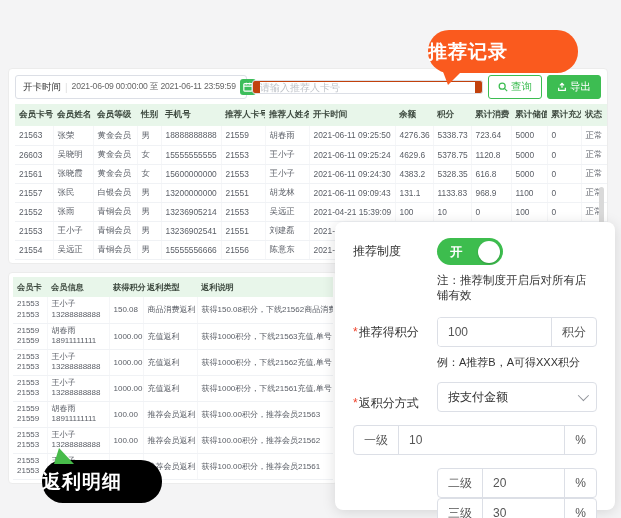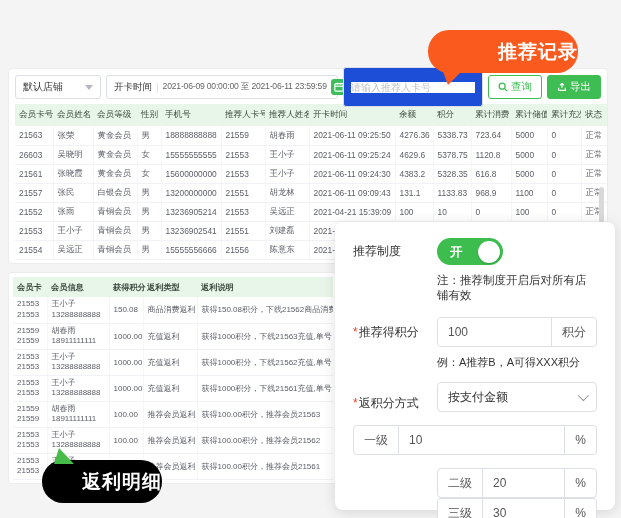--- a/index.html
+++ b/index.html
@@ -14,52 +14,52 @@
   .filterbar { display:flex; align-items:center; gap:5px; height:26px; }
   .select-box { width:86px; height:24px; border:1px solid #dcdfe6; border-radius:3px;
     display:flex; align-items:center; justify-content:space-between; padding:0 7px; font-size:10px; color:#333; background:#fff; cursor:pointer;}
   .caret { width:0; height:0; border-left:4px solid transparent; border-right:4px solid transparent; border-top:5px solid #b4b8bf; }
   .date-box { width:232px; height:24px; border:1px solid #dcdfe6; border-radius:3px; background:#fff;
     display:flex; align-items:center; padding:0 4px 0 7px; gap:4px; cursor:pointer;}
   .date-box .lbl { font-size:9.5px; color:#333; white-space:nowrap; }
   .date-box .sep { color:#e0e0e0; font-size:10px; }
   .date-box .rng { font-size:8.6px; color:#666; white-space:nowrap; letter-spacing:-0.2px; flex:1;}
   .cal-icon { width:16px; height:16px; border-radius:3px; background:#3dbd5b; display:flex; align-items:center; justify-content:center; flex:none;}
-  .search-box { flex:1; height:40px; border:1px solid #dcdfe6; border-radius:3px; background:#1d4ed8; display:flex; align-items:center; padding:0 7px;}
+  .search-box { flex:1; height:14px; border:1px solid #dcdfe6; border-radius:3px; background:#c2410c; display:flex; align-items:center; padding:0 7px;}
   .search-box input { border:none; outline:none; width:100%; font-size:10px; color:#333; font-family:inherit;}
   .search-box input::placeholder { color:#bfc3c9; }
   .btn { height:24px; border-radius:3px; display:flex; align-items:center; gap:3px; padding:0 9px; font-size:10.5px; cursor:pointer; white-space:nowrap;}
   .btn-query { background:#fff; border:1px solid #3dbd52; color:#3dbd52; }
   .btn-export { background:#3dbd52; border:1px solid #3dbd52; color:#fff; }
 
   
   table { border-collapse:collapse; table-layout:fixed; }
   .members-table { width:588px; margin-top:4px; }
-  .members-table th { background:#e8f6ea; color:#3e4a40; font-weight:normal; font-size:8.6px; height:22px; text-align:left; padding:0 4px; white-space:nowrap; overflow:hidden;}
+  .members-table th { background:#e8f6ea; color:#3e4a40; font-weight:bold; font-size:8.6px; height:22px; text-align:left; padding:0 4px; white-space:nowrap; overflow:hidden;}
   .members-table td { font-size:8.4px; color:#5a5e66; height:19px; padding:0 4px; border-bottom:1px solid #f0f2f5; border-right:1px solid #f5f6f8; white-space:nowrap; overflow:hidden;}
   .members-table td:last-child { border-right:none; }
   .members-table col.c1{width:38px}.members-table col.c2{width:40px}.members-table col.c3{width:44px}
   .members-table col.c4{width:24px}.members-table col.c5{width:60px}.members-table col.c6{width:44px}
   .members-table col.c7{width:44px}.members-table col.c8{width:86px}.members-table col.c9{width:38px}
   .members-table col.c10{width:38px}.members-table col.c11{width:40px}.members-table col.c12{width:36px}
   .members-table col.c13{width:34px}.members-table col.c14{width:26px}
 
   .rebate-table { width:320px; }
   .rebate-table th { background:#e8f6ea; color:#3e4a40; font-weight:bold; font-size:8.2px; height:20px; text-align:left; padding:0 4px; white-space:nowrap;}
   .rebate-table td { font-size:8px; color:#5a5e66; height:26px; padding:1px 4px; border-bottom:1px solid #f0f2f5; border-right:1px solid #f5f6f8; white-space:nowrap; overflow:hidden; vertical-align:middle;}
   .rebate-table td:last-child { border-right:none; }
   .rebate-table col.r1{width:34px}.rebate-table col.r2{width:62px}.rebate-table col.r3{width:34px}
   .rebate-table col.r4{width:54px}.rebate-table col.r5{width:136px}
   .two-line div { line-height:10.5px; }
 
   .vscroll { position:absolute; right:3px; top:118px; width:5px; height:80px; background:#d9d9d9; border-radius:3px; z-index:2; cursor:pointer;}
 
   
   .bubble { position:absolute; color:#fff; font-weight:bold; font-size:19px; letter-spacing:1px;
-    display:flex; align-items:center; justify-content:flex-end; z-index:20; }
+    display:flex; align-items:center; justify-content:flex-start; z-index:20; }
   .bubble-orange { left:428px; top:30px; width:150px; height:43px; background:#fa5a1e; border-radius:21px; }
   .bubble-orange::after { content:""; position:absolute; left:14px; bottom:-12px; width:0; height:0;
     border-left:6px solid transparent; border-right:16px solid transparent; border-top:16px solid #fa5a1e; }
   .bubble-green { left:42px; top:460px; width:120px; height:43px; background:#000000; border-radius:21px; }
   .bubble-green::before { content:""; position:absolute; left:12px; top:-12px; width:0; height:0;
     border-left:5px solid transparent; border-right:15px solid transparent; border-bottom:16px solid #47bb4a; }
 
   
   .panel { position:absolute; left:335px; top:222px; width:280px; height:288px; background:#fff;
     border-radius:8px; box-shadow:0 2px 14px rgba(0,0,0,0.13); z-index:10; padding:16px 18px 14px 18px; }
@@ -83,24 +83,20 @@
   .ratio-spacer { width:84px; flex:none; }
   .mb14 { margin-bottom:13px;align-items:flex-end; }
 </style>
 </head>
 <body>
 
 <div class="stage">
 
   <div class="card card-top">
     <div class="filterbar">
-      <div class="select-box">
-        <span>默认店铺</span>
-        <span class="caret"></span>
-      </div>
       <div class="date-box">
         <span class="lbl">开卡时间</span>
         <span class="sep">|</span>
         <span class="rng">2021-06-09 00:00:00 至 2021-06-11 23:59:59</span>
         <span class="cal-icon">
           <svg width="10" height="10" viewBox="0 0 12 12">
               <rect x="1" y="2" width="10" height="9" rx="1" fill="none" stroke="#fff" stroke-width="1.4"></rect>
               <line x1="1" y1="5" x2="11" y2="5" stroke="#fff" stroke-width="1.4"></line>
               <line x1="4" y1="1" x2="4" y2="3" stroke="#fff" stroke-width="1.4"></line>
               <line x1="8" y1="1" x2="8" y2="3" stroke="#fff" stroke-width="1.4"></line>

